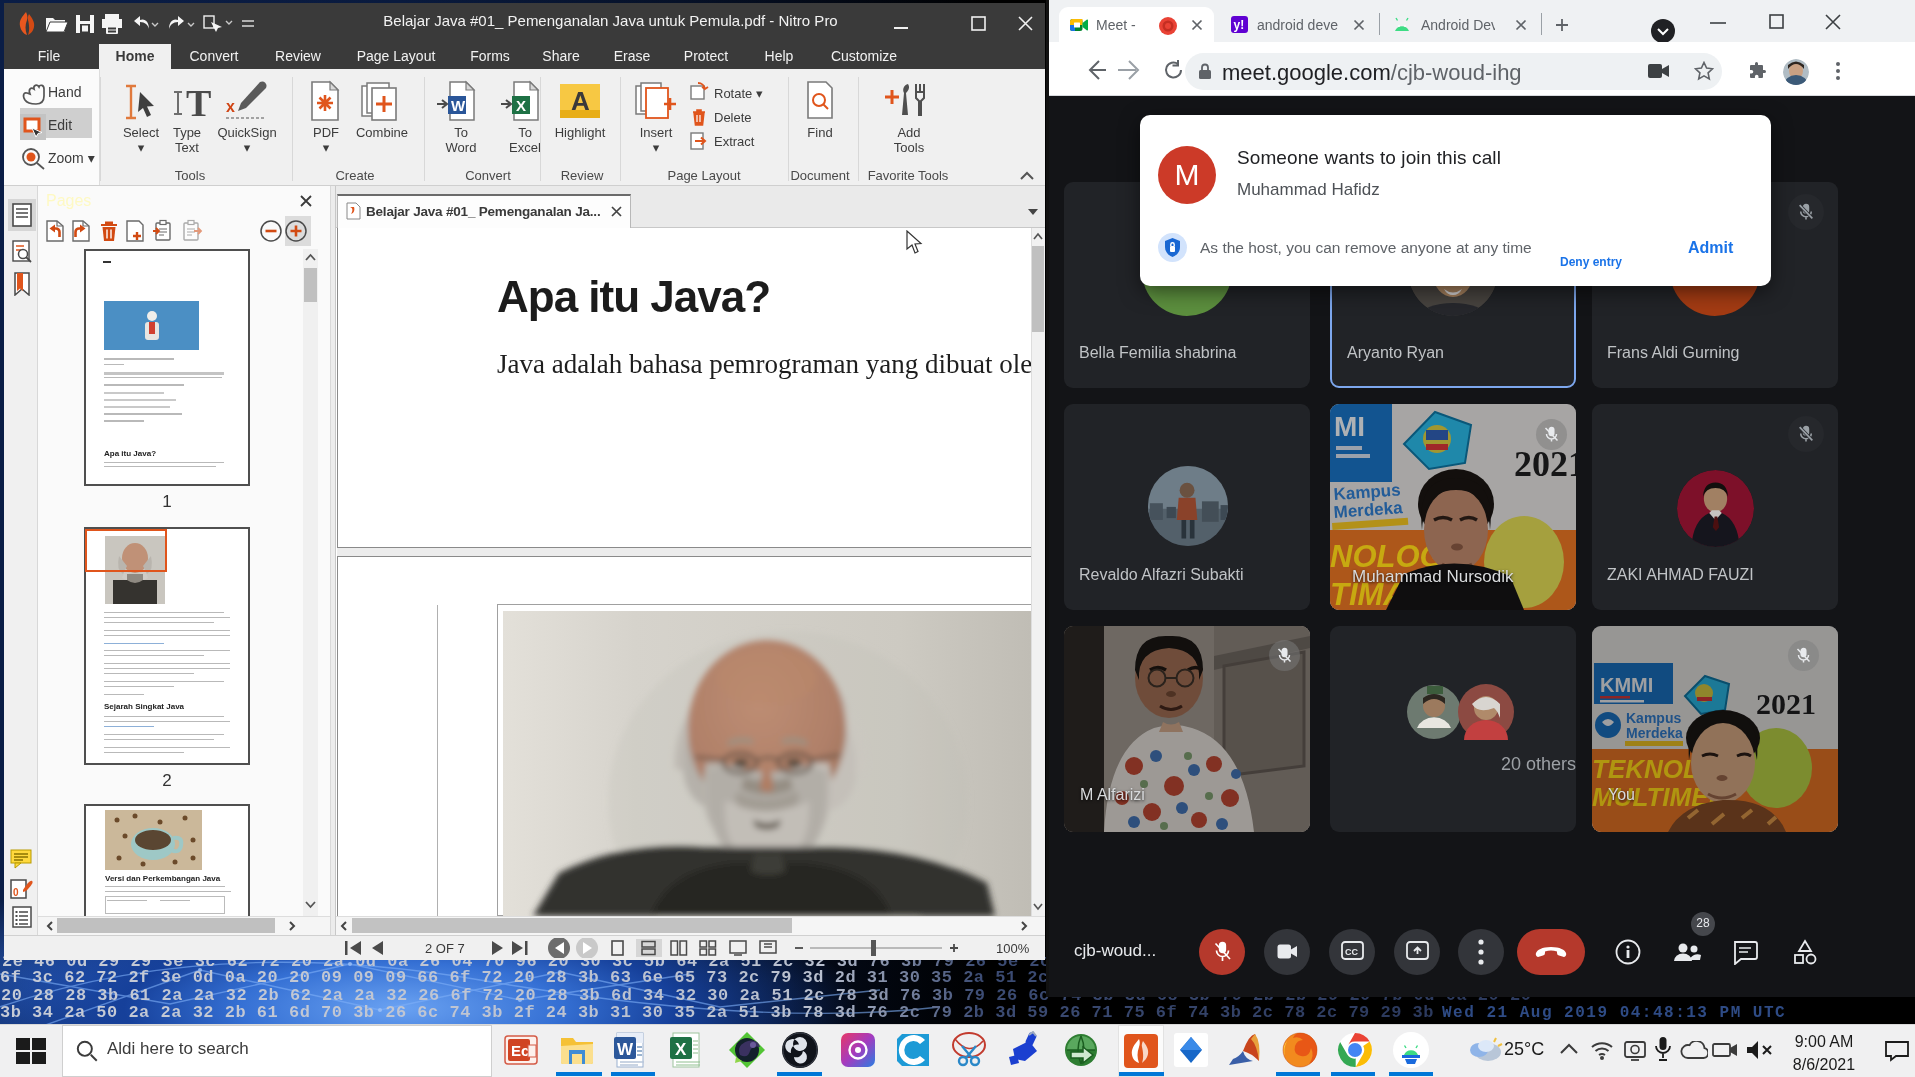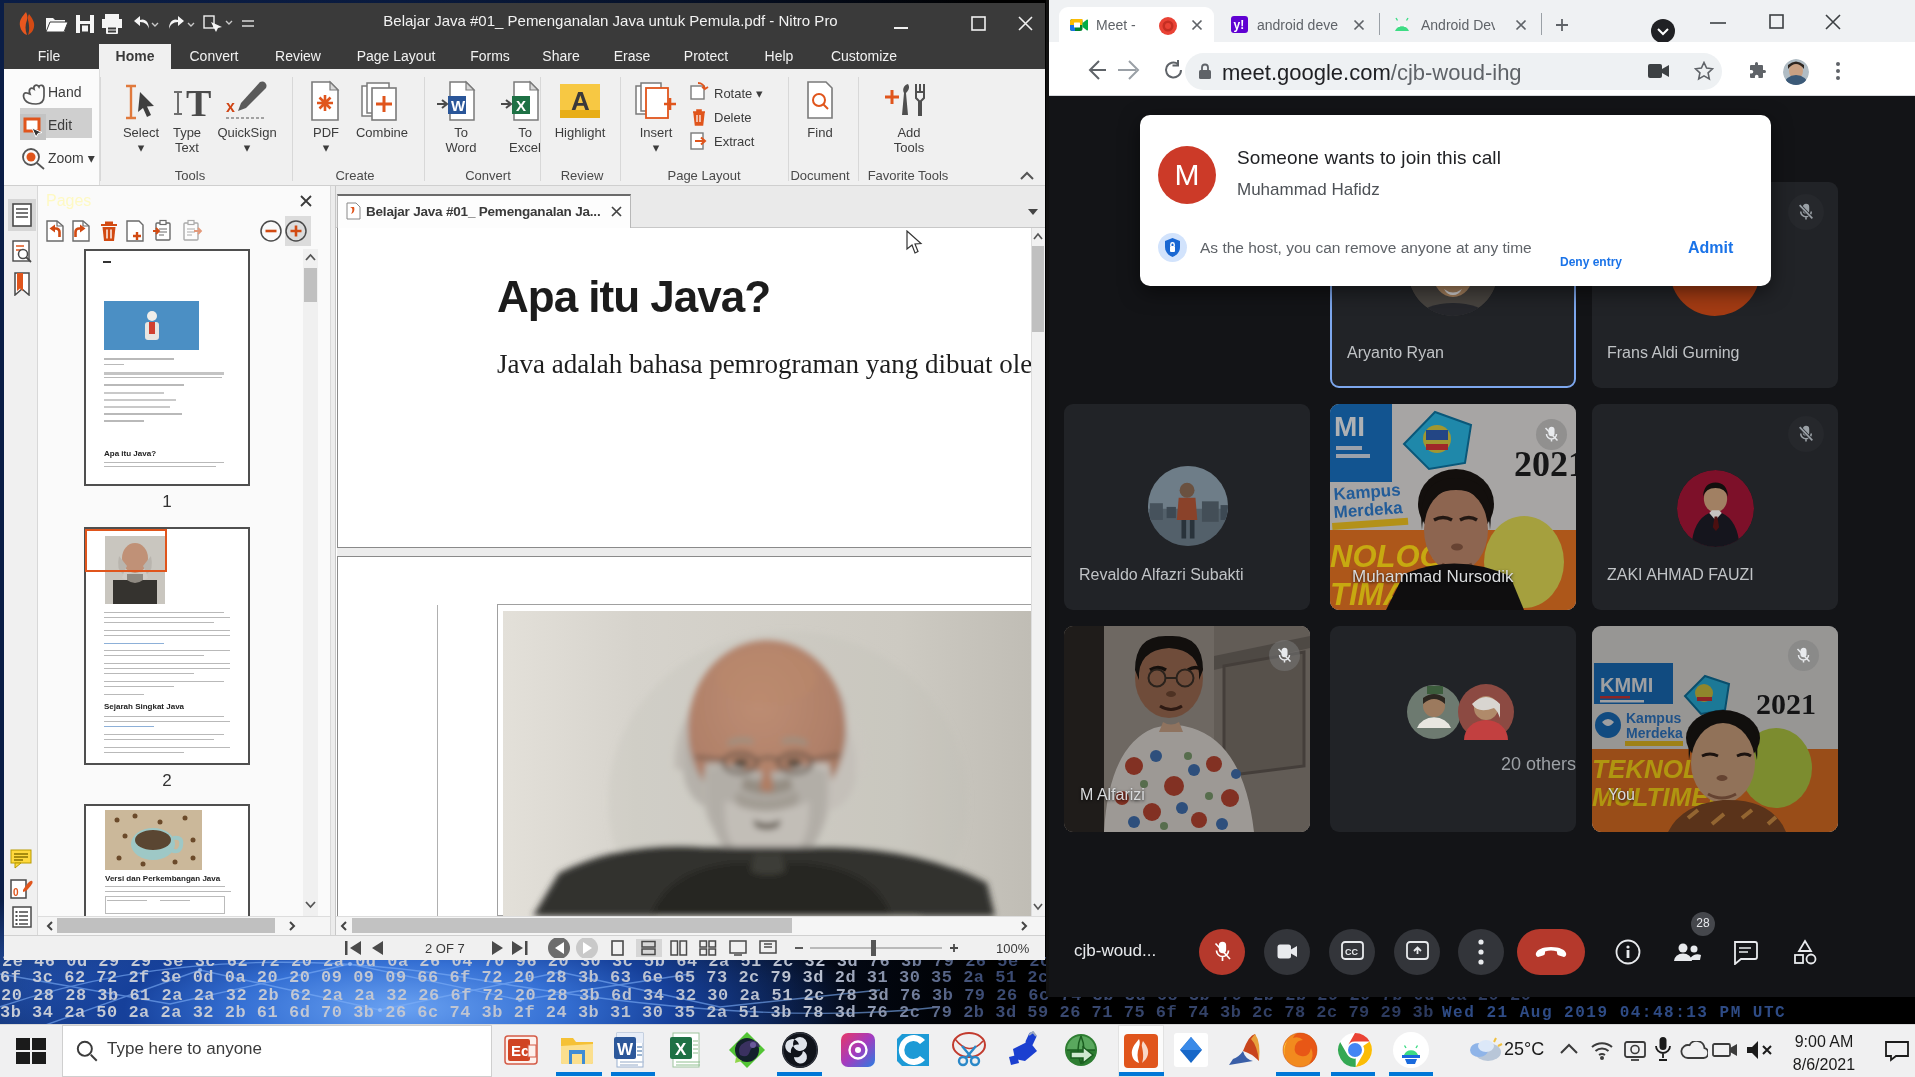--- a/index.html
+++ b/index.html
@@ -58,21 +58,21 @@
         <rect x="18" y="2" width="14" height="12"></rect>
         <rect x="2" y="16" width="14" height="12"></rect>
         <rect x="18" y="16" width="14" height="12"></rect>
       </g>
     </svg>
 <div class="abs" style="left:62px;top:1025px;width:430px;height:52px;background:#fff;border:1px solid #cfcfcf"></div>
 <svg class="abs" style="left:74px;top:1038px" width="26" height="26" viewBox="0 0 24 24">
       <circle cx="10" cy="10" r="6.5" fill="none" stroke="#3b3b3b" stroke-width="1.8"></circle>
       <line x1="15.5" y1="15.5" x2="21" y2="21" stroke="#3b3b3b" stroke-width="1.8"></line>
     </svg>
-<div class="abs tbtxt" style="left:107px;top:1039px">Type here to anyone</div>
+<div class="abs tbtxt" style="left:107px;top:1039px">Aldi here to search</div>
 <div class="underl" style="left:556px;width:46px"></div>
 <div class="underl" style="left:611px;width:44px"></div>
 <div class="underl" style="left:777px;width:45px"></div>
 <div class="underl" style="left:1119px;width:45px"></div>
 <div class="underl" style="left:1276px;width:44px"></div>
 <div class="underl" style="left:1331px;width:44px"></div>
 <div class="underl" style="left:1389px;width:44px"></div>
 <svg class="abs" style="left:504px;top:1033px" width="34" height="34" viewBox="0 0 34 34">
       <rect x="1" y="3" width="32" height="28" rx="3" fill="#fdf0ec" stroke="#d45b47" stroke-width="1.5"></rect>
       <rect x="4" y="6" width="22" height="22" rx="2" fill="#d04423"></rect>
@@ -888,20 +888,25 @@
 <svg class="abs" style="left:1829px;top:59px" width="18" height="24" viewBox="0 0 18 24">
       <g fill="#5f6368">
         <circle cx="9" cy="5" r="2"></circle>
         <circle cx="9" cy="12" r="2"></circle>
         <circle cx="9" cy="19" r="2"></circle>
       </g>
     </svg>
 
 <div class="abs" style="left:1049px;top:96px;width:866px;height:901px;background:#131417"></div>
 
+<div class="tile" style="left:1064px;top:182px">
+      <div class="avc" style="left:78px;width:90px;height:90px;top:44px;background:#5c8f3e"></div>
+      <div class="abs" style="left:78px;top:44px;width:90px;height:90px;text-align:center;line-height:90px;font-size:40px;color:#cfd3cd">B</div>
+      <div class="tname" style="top:162px">Bella Femilia shabrina</div>
+    </div>
 <div class="tile" style="left:1330px;top:182px;border:2px solid #7da7ee">
       <svg class="abs" style="left:76px;top:42px" width="90" height="90" viewBox="0 0 90 90">
         <defs>
           <clipPath id="ayc">
             <circle cx="45" cy="45" r="45"></circle>
           </clipPath>
         </defs>
         <g clip-path="url(#ayc)">
           <circle cx="45" cy="45" r="45" fill="#55504a"></circle>
           <ellipse cx="45" cy="48" rx="20" ry="23" fill="#c79a6e"></ellipse>

